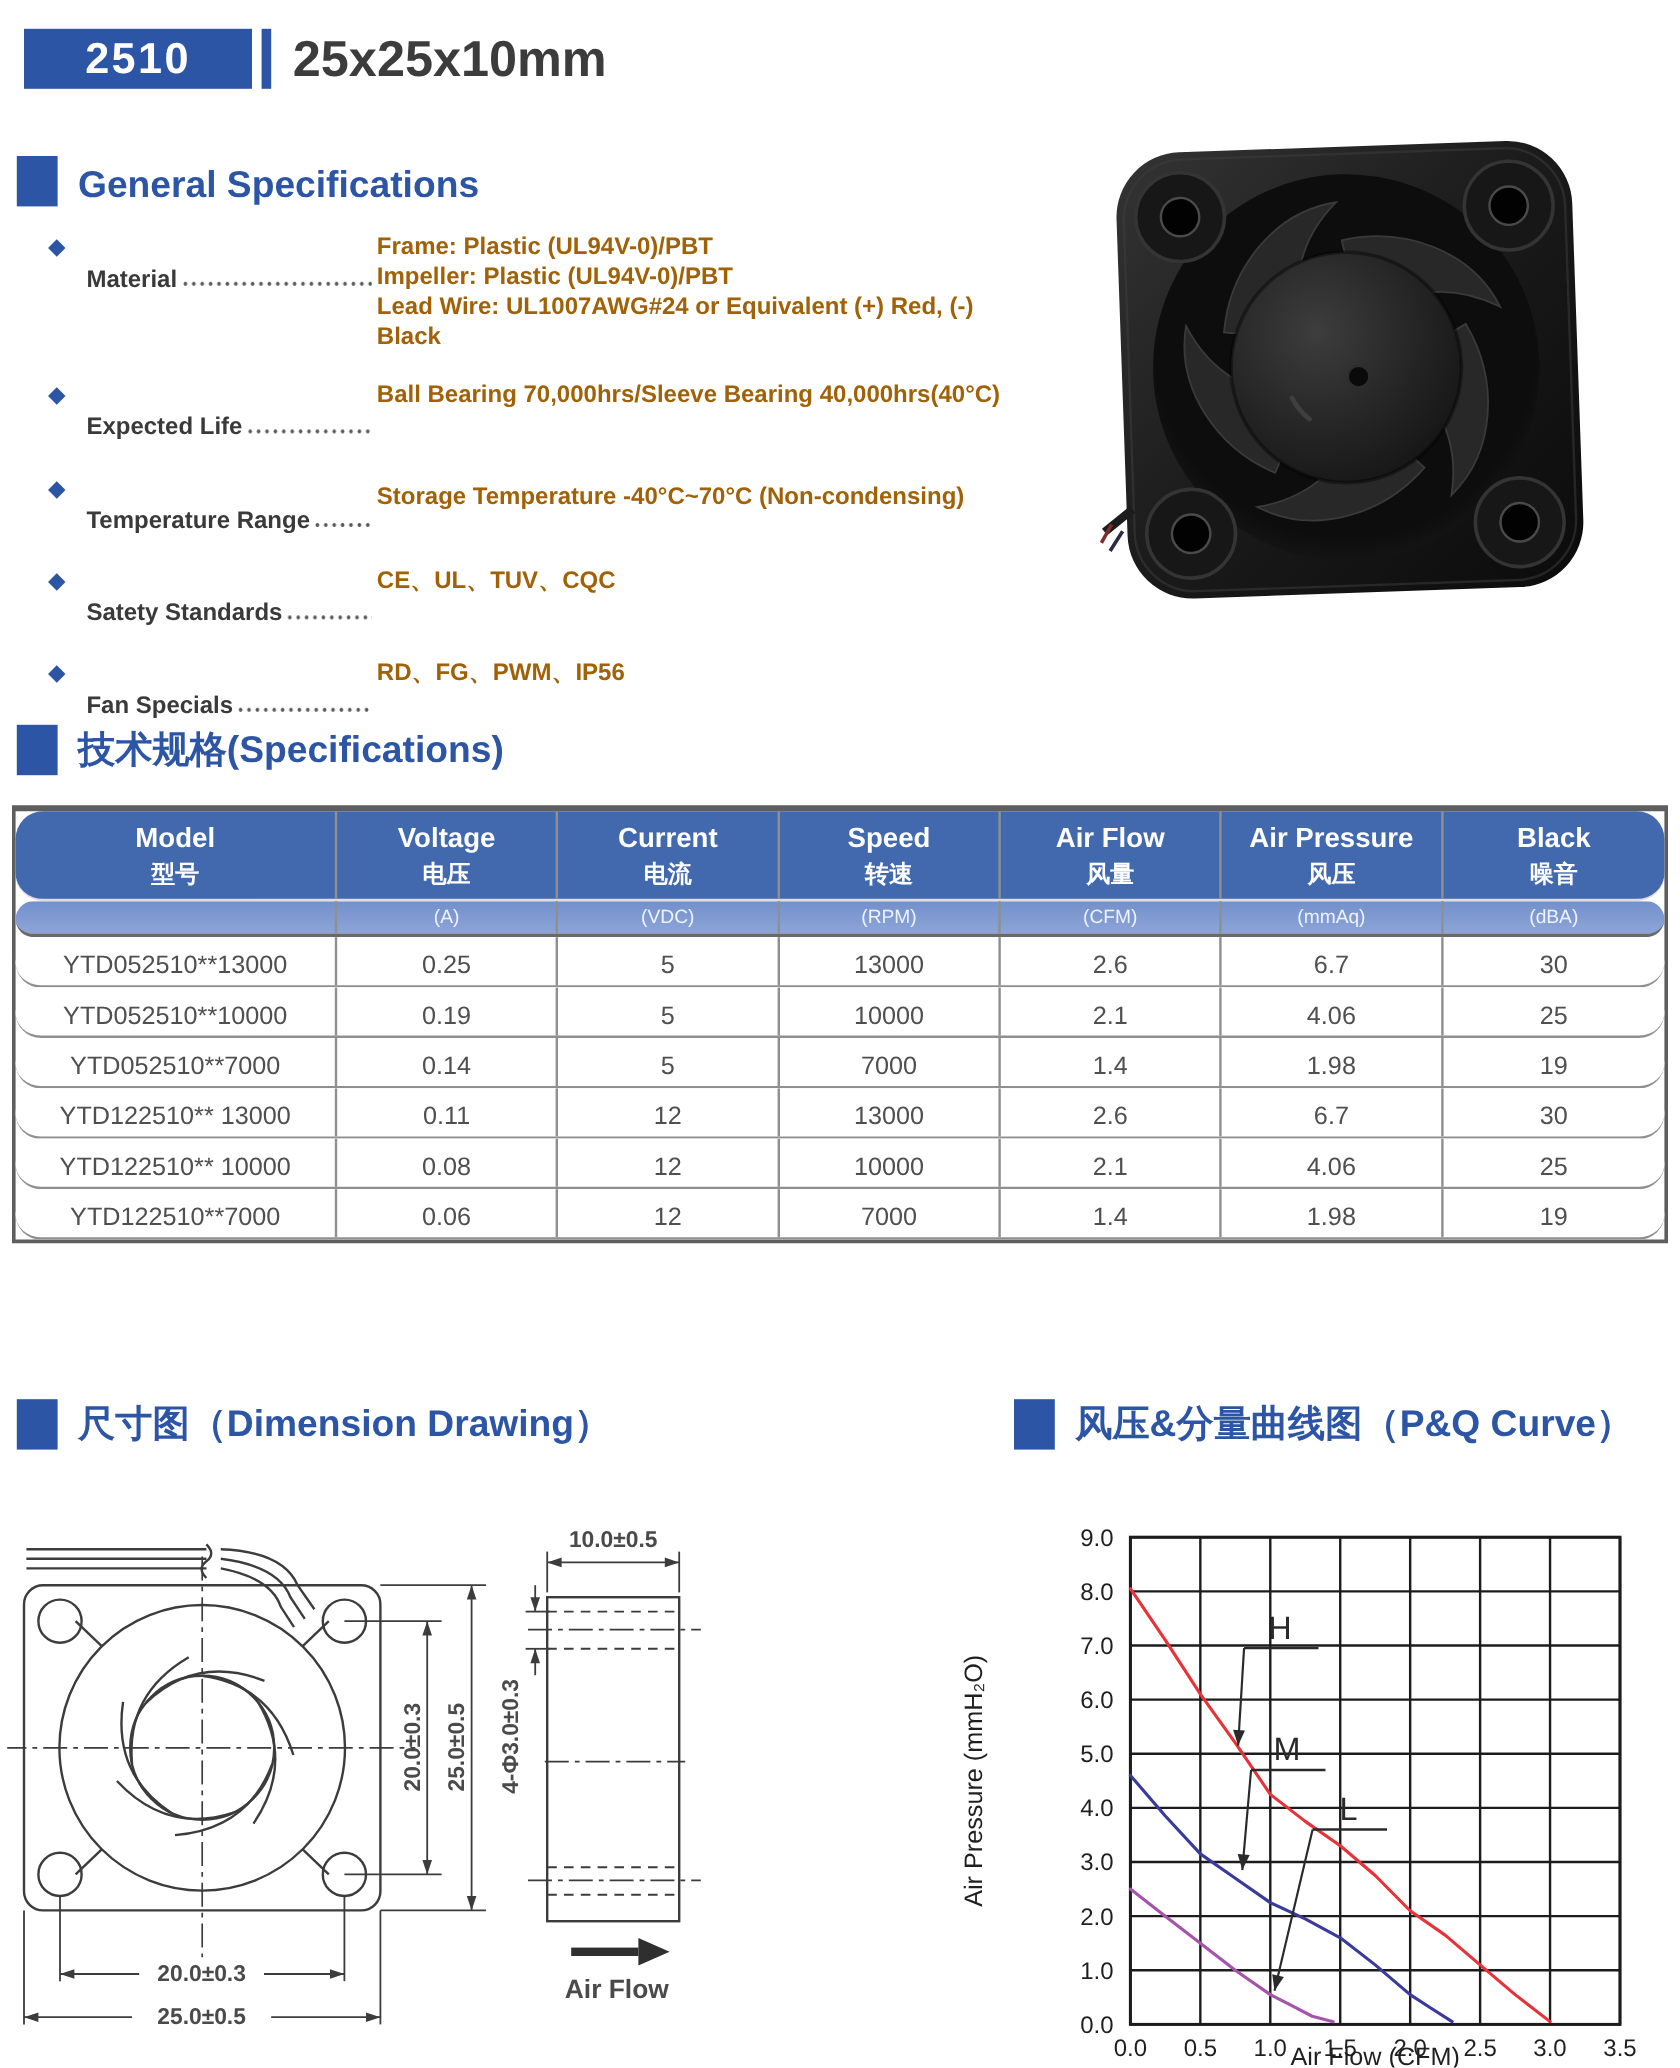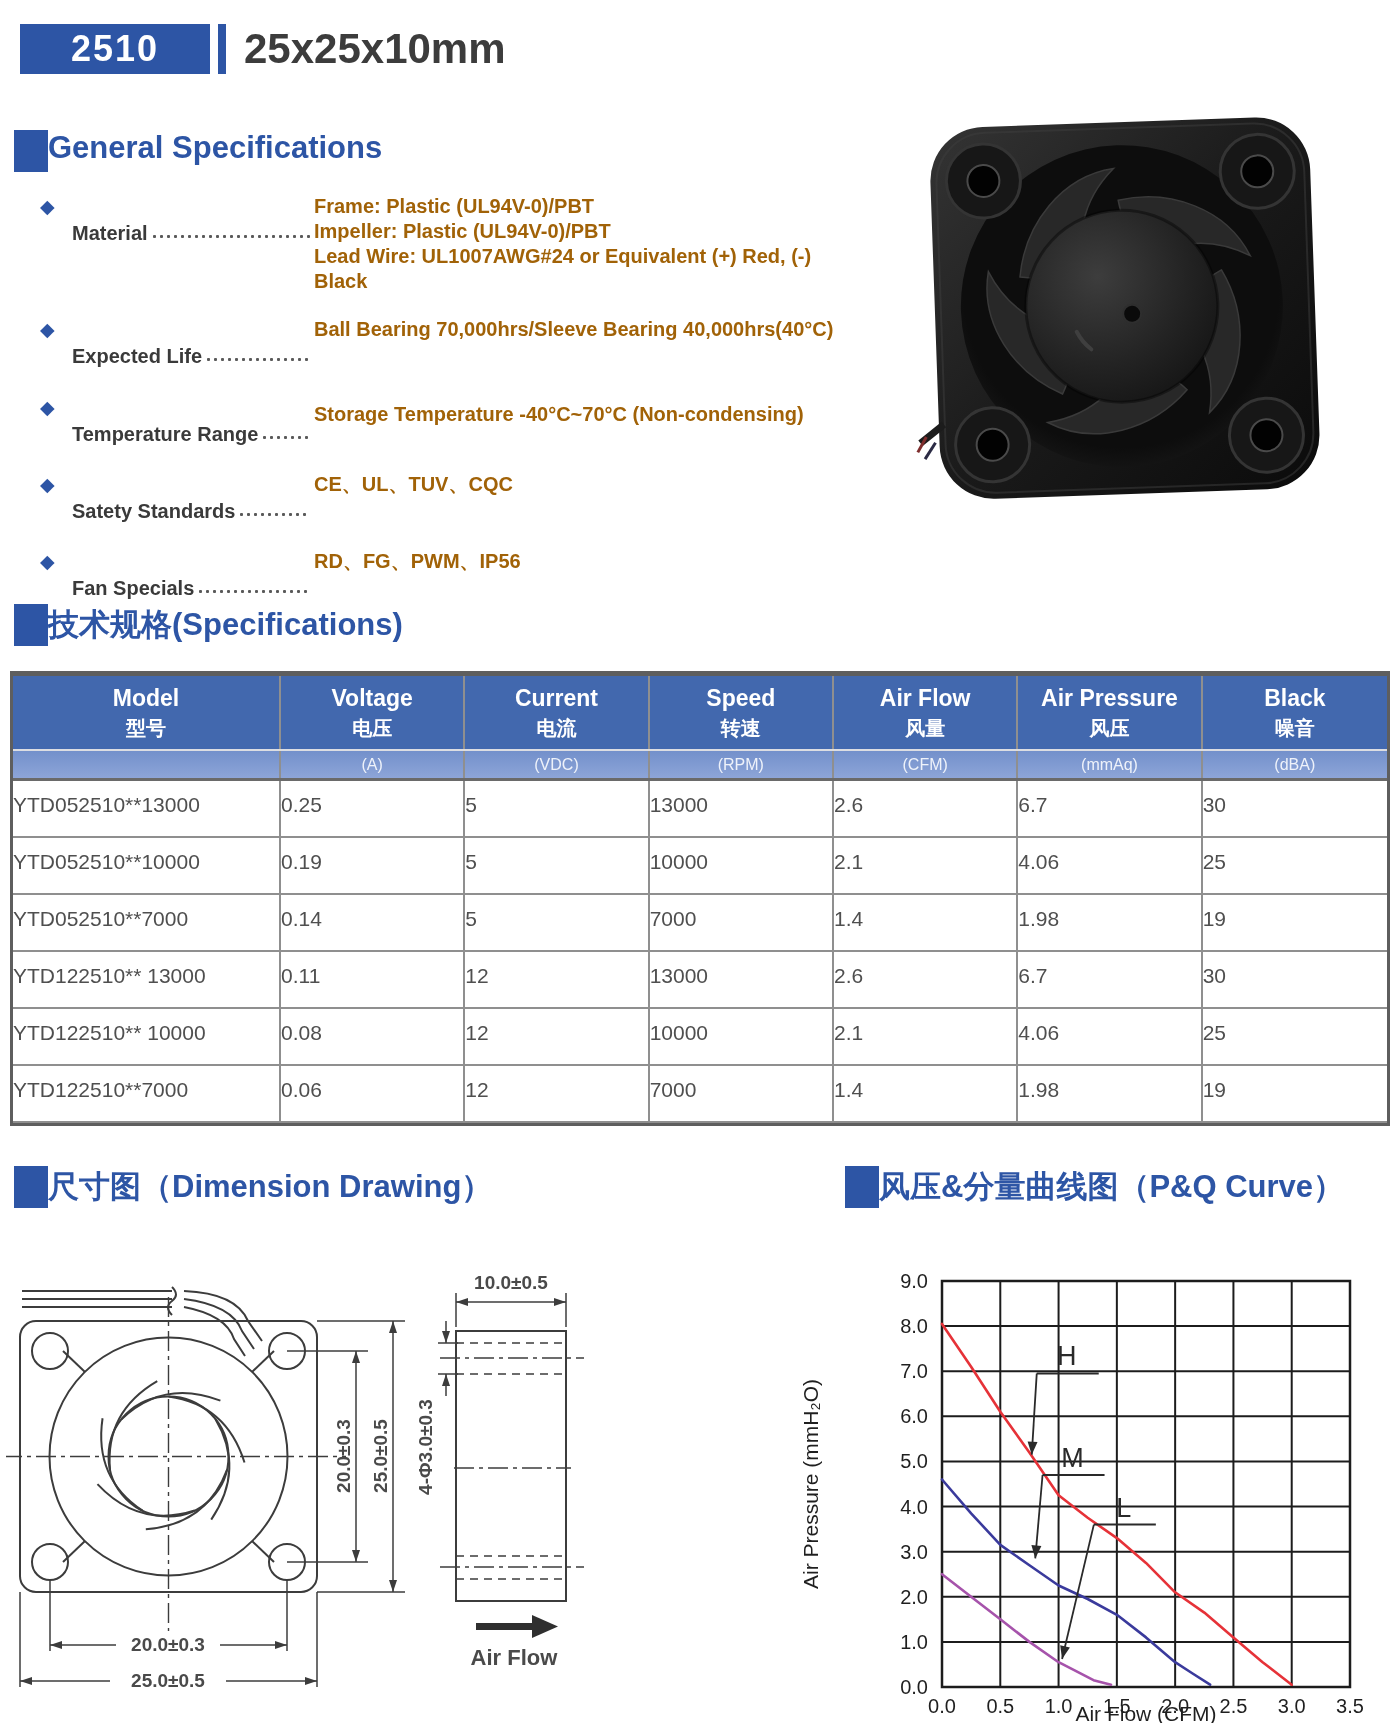--- a/index.html
+++ b/index.html
@@ -9,21 +9,21 @@
     font-family:"Liberation Sans","DejaVu Sans",sans-serif;
     color:#3a3a3a;
   }
   
   .page-header{position:absolute;left:20px;top:24px;display:flex;align-items:stretch;height:50px;}
   .model-box{width:190px;background:#2d55a5;color:#fff;font-size:36px;font-weight:bold;
     display:flex;align-items:center;justify-content:center;letter-spacing:2px;}
   .header-divider{width:8px;background:#2d55a5;margin-left:8px;}
   .size-title{margin-left:18px;font-size:42px;font-weight:bold;color:#3c3c3c;line-height:50px;}
   
-  .section-head{position:absolute;display:flex;align-items:flex-start;gap:0;}
+  .section-head{position:absolute;display:flex;align-items:flex-end;gap:17px;}
   .section-head .sq{width:34px;height:42px;background:#2d55a5;flex:none;}
   .section-head .st{font-size:31px;font-weight:bold;color:#2d55a5;white-space:nowrap;}
   #gs-head{left:14px;top:130px;}
   #spec-head{left:14px;top:604px;}
   #dim-head{left:14px;top:1166px;}
   #pq-head{left:845px;top:1166px;}
   
   .spec-list{position:absolute;left:40px;top:194px;width:810px;}
   .spec-item{display:flex;margin-bottom:21px;}
   .spec-item .bullet{width:32px;color:#2d55a5;font-size:19px;flex:none;margin-top:1px;}
@@ -36,30 +36,30 @@
   .spec-item:nth-child(1){margin-bottom:23px;}
   .spec-item:nth-child(2){margin-bottom:27px;}
   .spec-item:nth-child(3) .spec-value{line-height:1.9;}
   .spec-item:nth-child(3){margin-bottom:26px;}
   .spec-item:nth-child(4){margin-bottom:26px;}
   
   .fan-photo{position:absolute;left:870px;top:100px;width:515px;height:420px;}
   
   .spec-table{position:absolute;left:10px;top:671px;width:1380px;box-sizing:border-box;
     border:3px solid #5e5e5e;border-top-width:5px;}
-  .tr{display:grid;grid-template-columns:268px repeat(6,1fr);}
+  .tr{display:grid;grid-template-columns:268px repeat(6,1fr);border-radius:23px;}
   .tr.head{background:#4268ae;border-bottom:2px solid #dcdde2;}
   .th{color:#fff;text-align:center;padding:9px 0 7px;border-right:2px solid #8f8f8f;}
   .th:last-child,.tu:last-child,.td:last-child{border-right:none;}
   .th .en{font-size:23px;font-weight:bold;}
   .th .zh{font-size:20px;font-weight:bold;margin-top:3px;}
   .tr.units{background:linear-gradient(180deg,#7390cb,#8da5d8);border-bottom:3px solid #6a6a6a;}
   .tu{height:27px;color:#eef2fa;font-size:16px;text-align:center;line-height:27px;border-right:2px solid #8f8f8f;}
   .tr.data{background:#fff;border-bottom:2px solid #8f8f8f;}
-  .td{height:55px;line-height:48px;text-align:left;font-size:21px;color:#4f4f4f;border-right:2px solid #8f8f8f;}
+  .td{height:40px;line-height:48px;text-align:center;font-size:21px;color:#4f4f4f;border-right:2px solid #8f8f8f;}
   .tfoot{background:#6f89c6;color:#eef2fa;text-align:center;font-size:16px;height:28px;line-height:28px;}
   
   .dim-svg{position:absolute;left:6px;top:1235px;width:726px;height:488px;}
   .pq-wrap{position:absolute;left:752px;top:1253px;width:645px;height:470px;}
   .dimtxt{fill:#4a4a4a;font-size:19px;font-weight:bold;font-family:"Liberation Sans","DejaVu Sans",sans-serif;}
   .chart-tick{fill:#1f1f1f;font-size:20px;font-family:"Liberation Sans","DejaVu Sans",sans-serif;}
   .chart-axis{fill:#1f1f1f;font-size:21px;font-family:"Liberation Sans","DejaVu Sans",sans-serif;}
   .chart-ann{fill:#2a2a2a;font-size:27px;font-family:"Liberation Sans","DejaVu Sans",sans-serif;}
 </style>
 </head>

